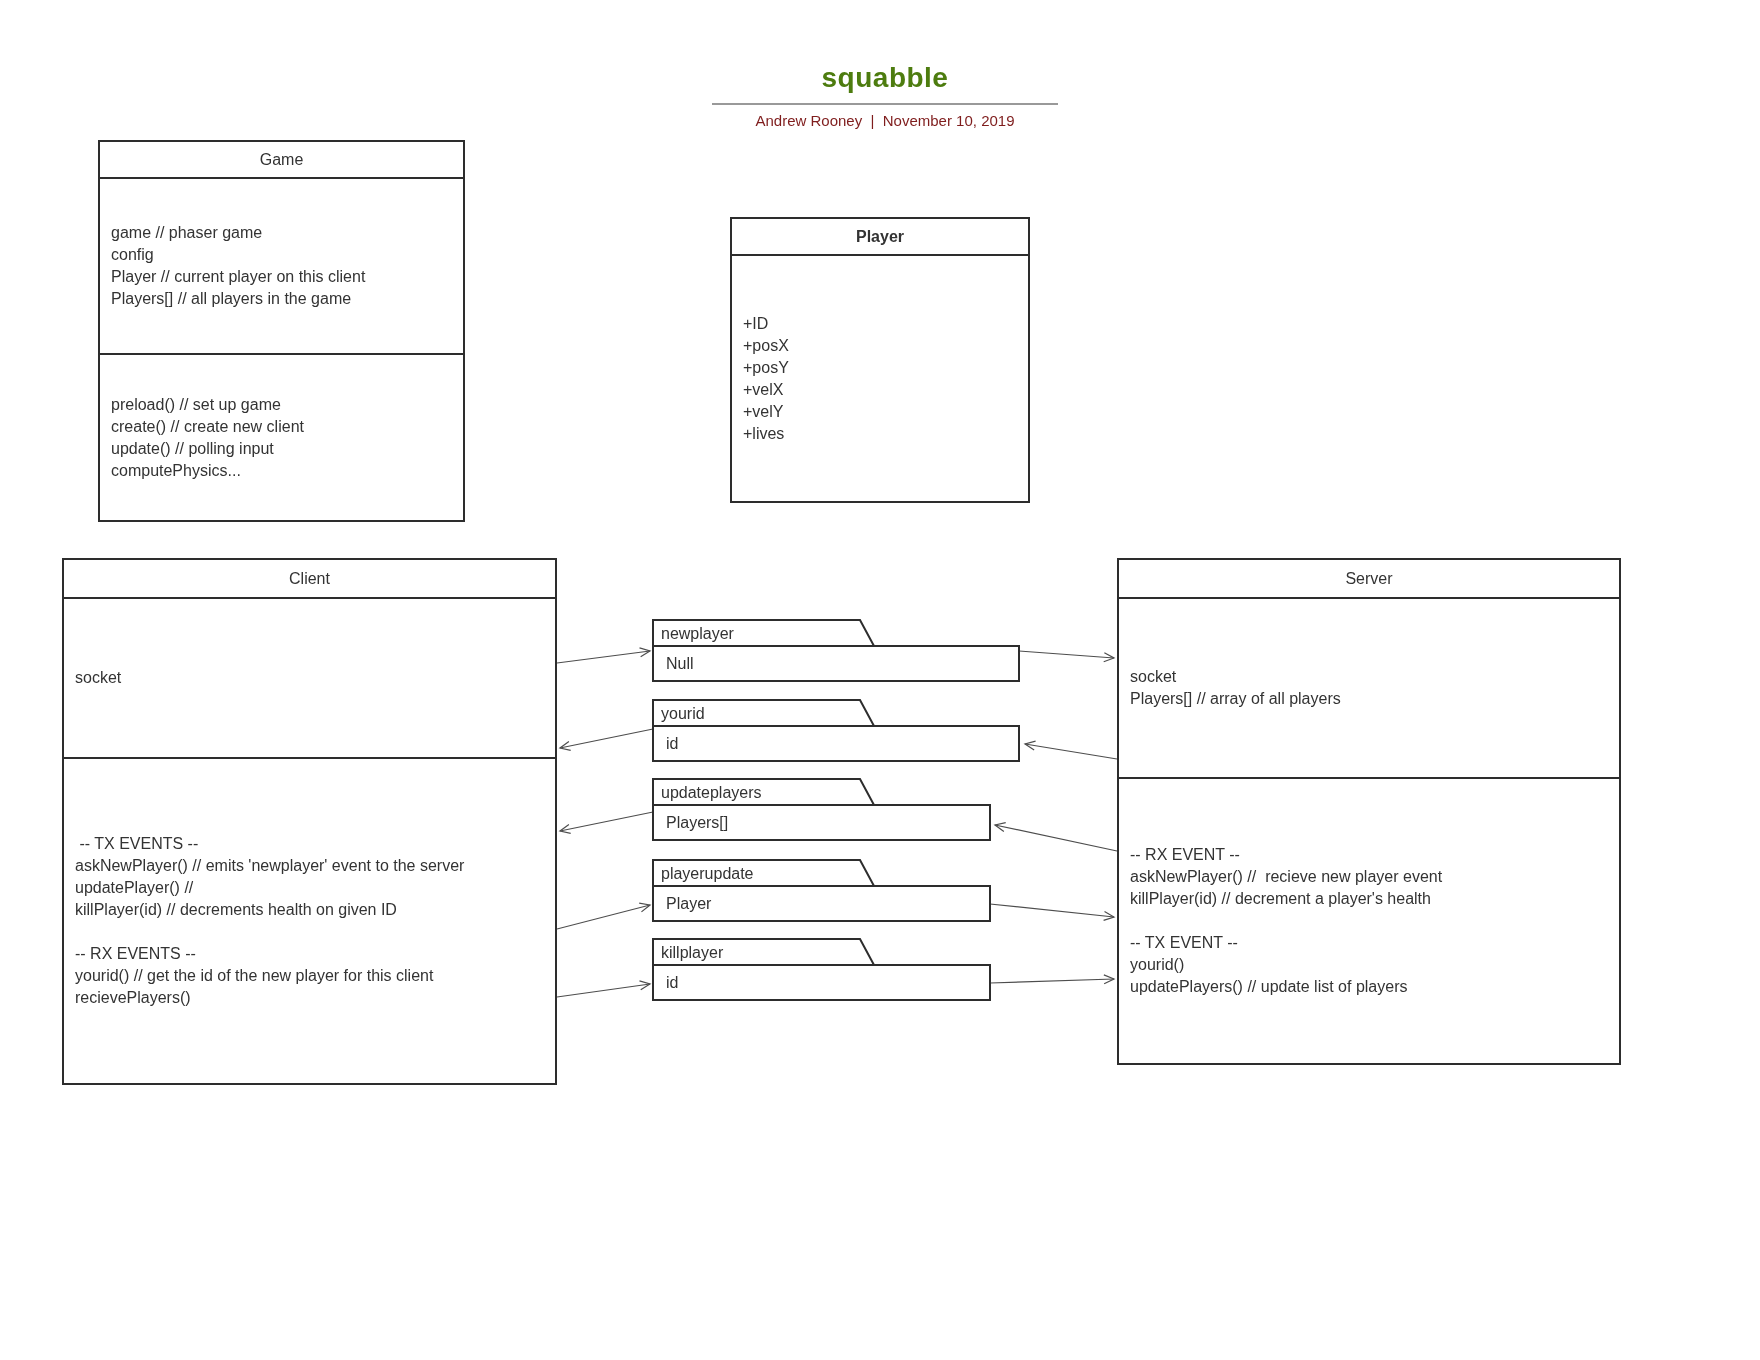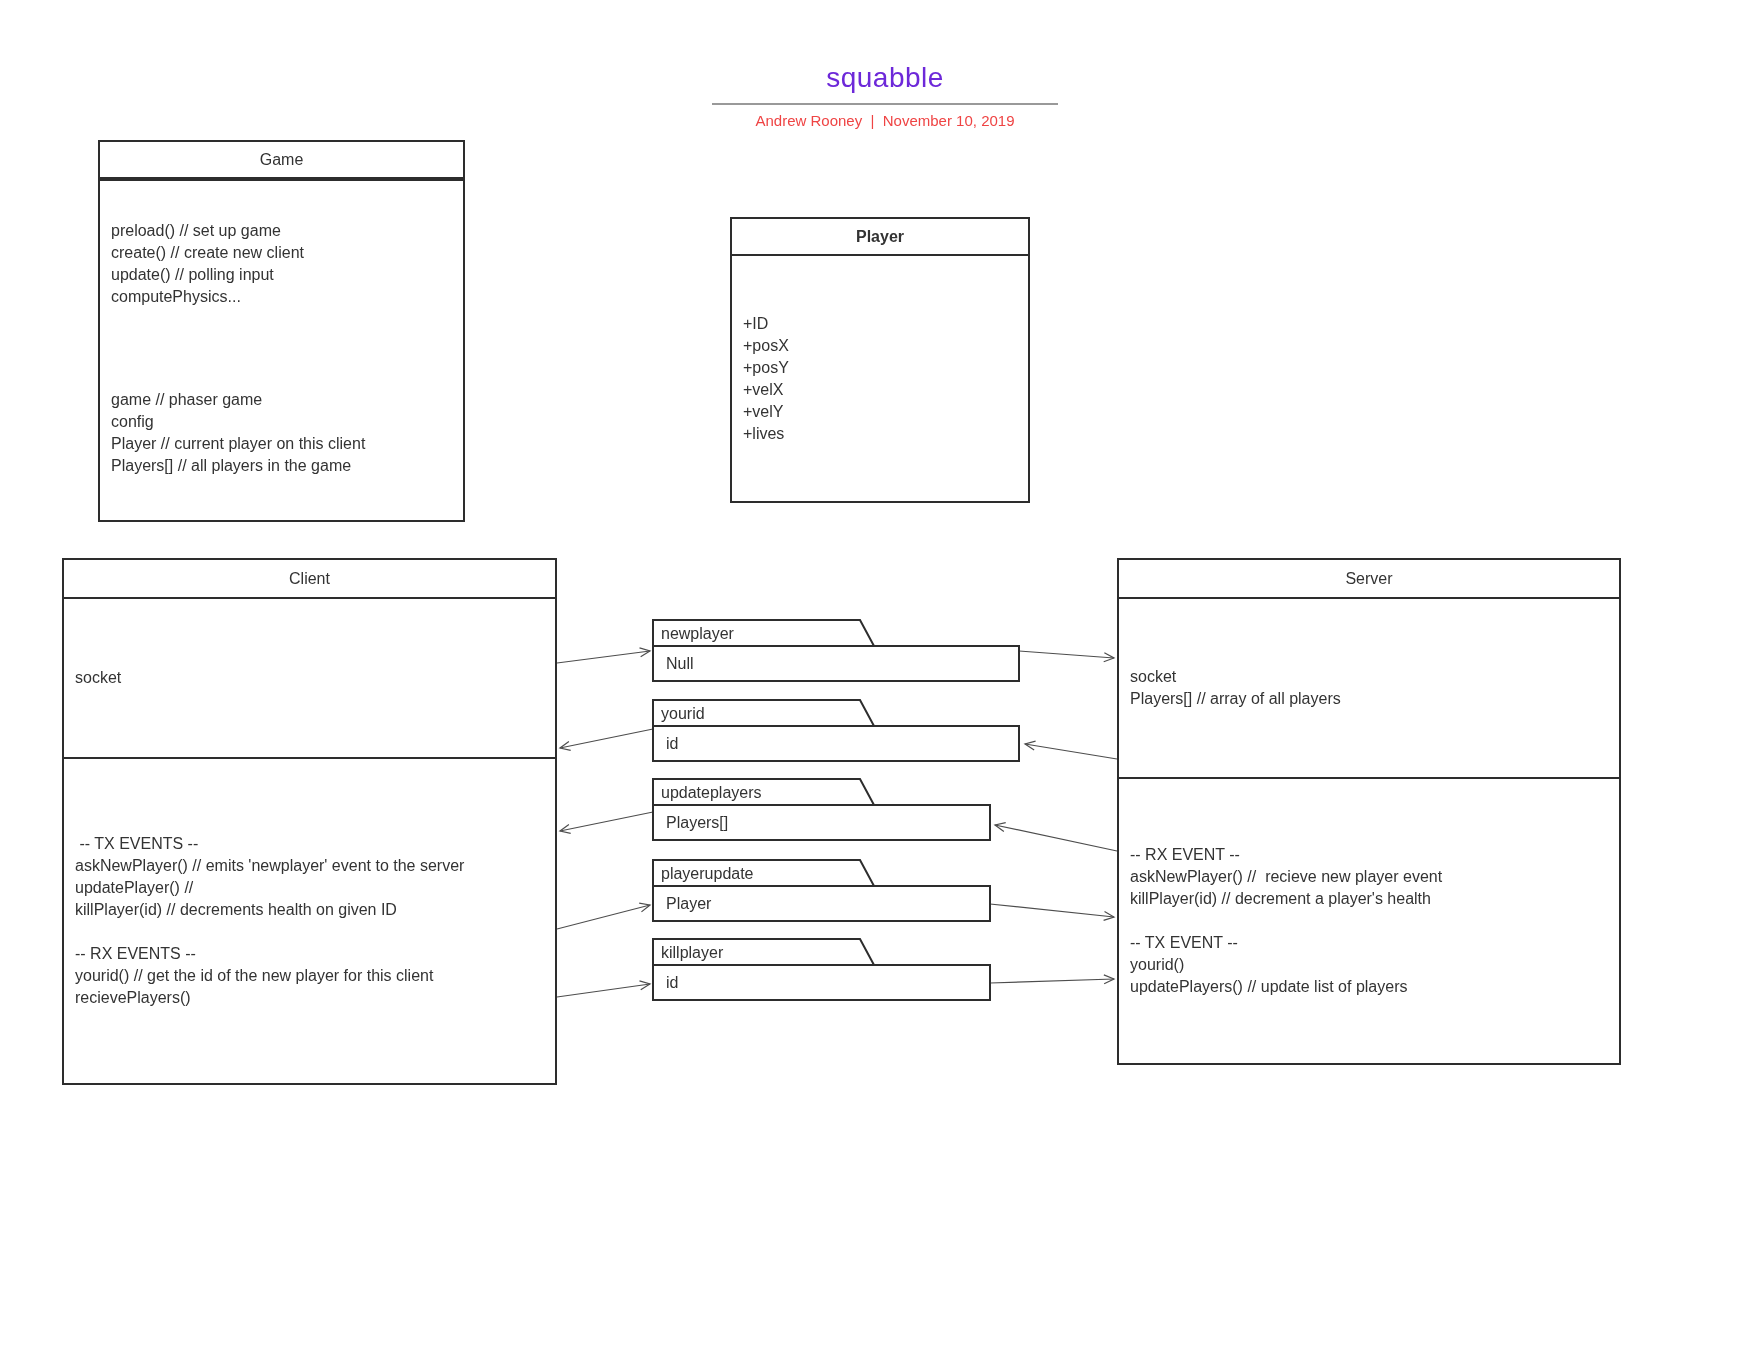--- a/index.html
+++ b/index.html
@@ -3,23 +3,23 @@
 <meta charset="utf-8">
 <style>
   html,body { margin:0; padding:0; background:#ffffff; }
   .canvas {
     position:relative; width:1760px; height:1360px; background:#ffffff;
     font-family:"Liberation Sans", sans-serif; color:#333333; overflow:hidden;
   }
 
   
   .title-wrap { position:absolute; left:635px; top:62px; width:500px; text-align:center; }
-  .doc-title  { font-size:28px; font-weight:normal; color:#6d28d9; letter-spacing:0.5px; }
+  .doc-title  { font-size:28px; font-weight:bold; color:#4d7c0f; letter-spacing:0.5px; }
   .title-rule { width:346px; height:2px; background:#999999; margin:9px auto 0 auto; }
-  .doc-byline { font-size:15px; color:#ef4444; margin-top:7px; white-space:pre; }
+  .doc-byline { font-size:15px; color:#7f1d1d; margin-top:7px; white-space:pre; }
 
   
   .class-box { position:absolute; background:#ffffff; border:2px solid #2d2d2d; box-sizing:border-box; }
   .box-header {
     display:flex; align-items:center; justify-content:center;
     font-size:16px; border-bottom:2px solid #2d2d2d; box-sizing:border-box;
   }
   .bold-title .box-header { font-weight:bold; }
   .box-section {
     display:flex; flex-direction:column; justify-content:center;
@@ -94,31 +94,31 @@
     <g>
       <path class="shape" d="M653,939 H860 L874,965 H653 Z"></path>
       <rect class="shape" x="653" y="965" width="337" height="35"></rect>
       <text class="msg-label" x="661" y="958">killplayer</text>
       <text class="msg-label" x="666" y="988">id</text>
     </g>
   </svg>
 
   <div class="class-box" style="left:98px; top:140px; width:367px;">
     <div class="box-header" style="height:37px">Game</div>
+    <div class="box-section" style="height:174px">
+        <div class="line">game // phaser game</div>
+        <div class="line">config</div>
+        <div class="line">Player // current player on this client</div>
+        <div class="line">Players[] // all players in the game</div>
+      </div>
     <div class="box-section divided" style="height:167px">
         <div class="line">preload() // set up game</div>
         <div class="line">create() // create new client</div>
         <div class="line">update() // polling input</div>
         <div class="line">computePhysics...</div>
-      </div>
-    <div class="box-section" style="height:174px">
-        <div class="line">game // phaser game</div>
-        <div class="line">config</div>
-        <div class="line">Player // current player on this client</div>
-        <div class="line">Players[] // all players in the game</div>
       </div>
   </div>
 
   <div class="class-box bold-title" style="left:730px; top:217px; width:300px;">
     <div class="box-header" style="height:37px">Player</div>
     <div class="box-section" style="height:245px">
         <div class="line">+ID</div>
         <div class="line">+posX</div>
         <div class="line">+posY</div>
         <div class="line">+velX</div>

